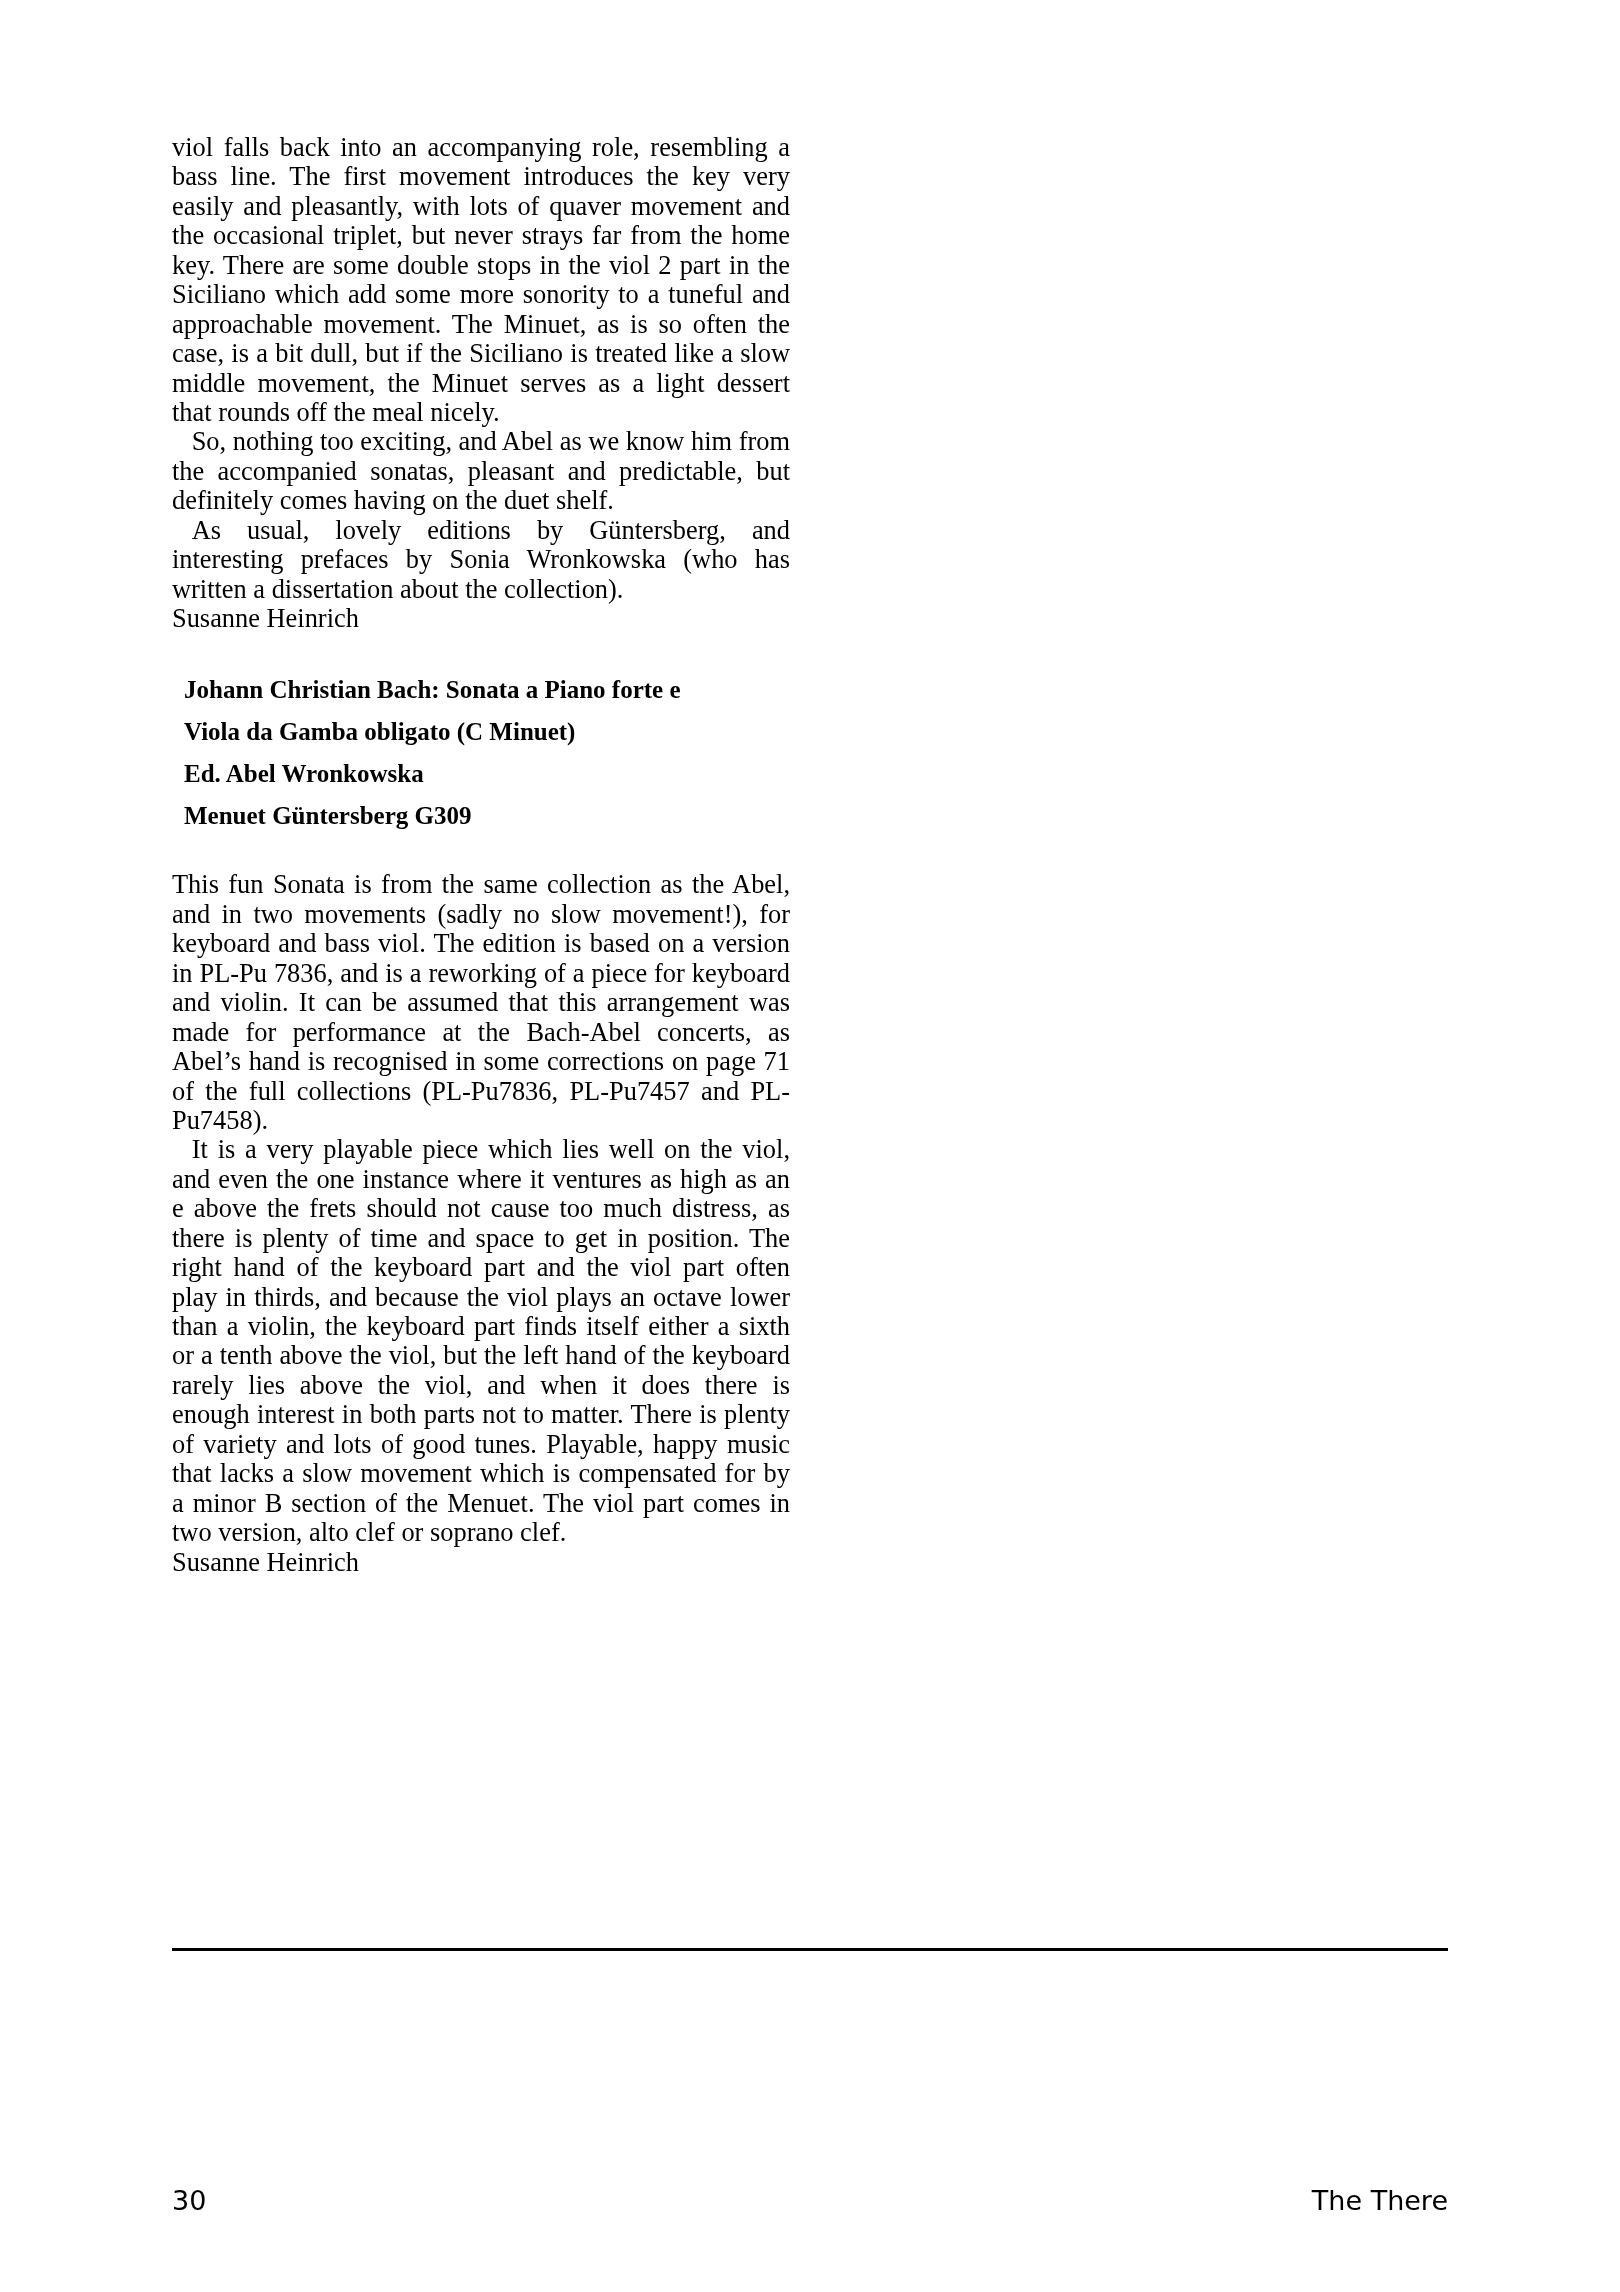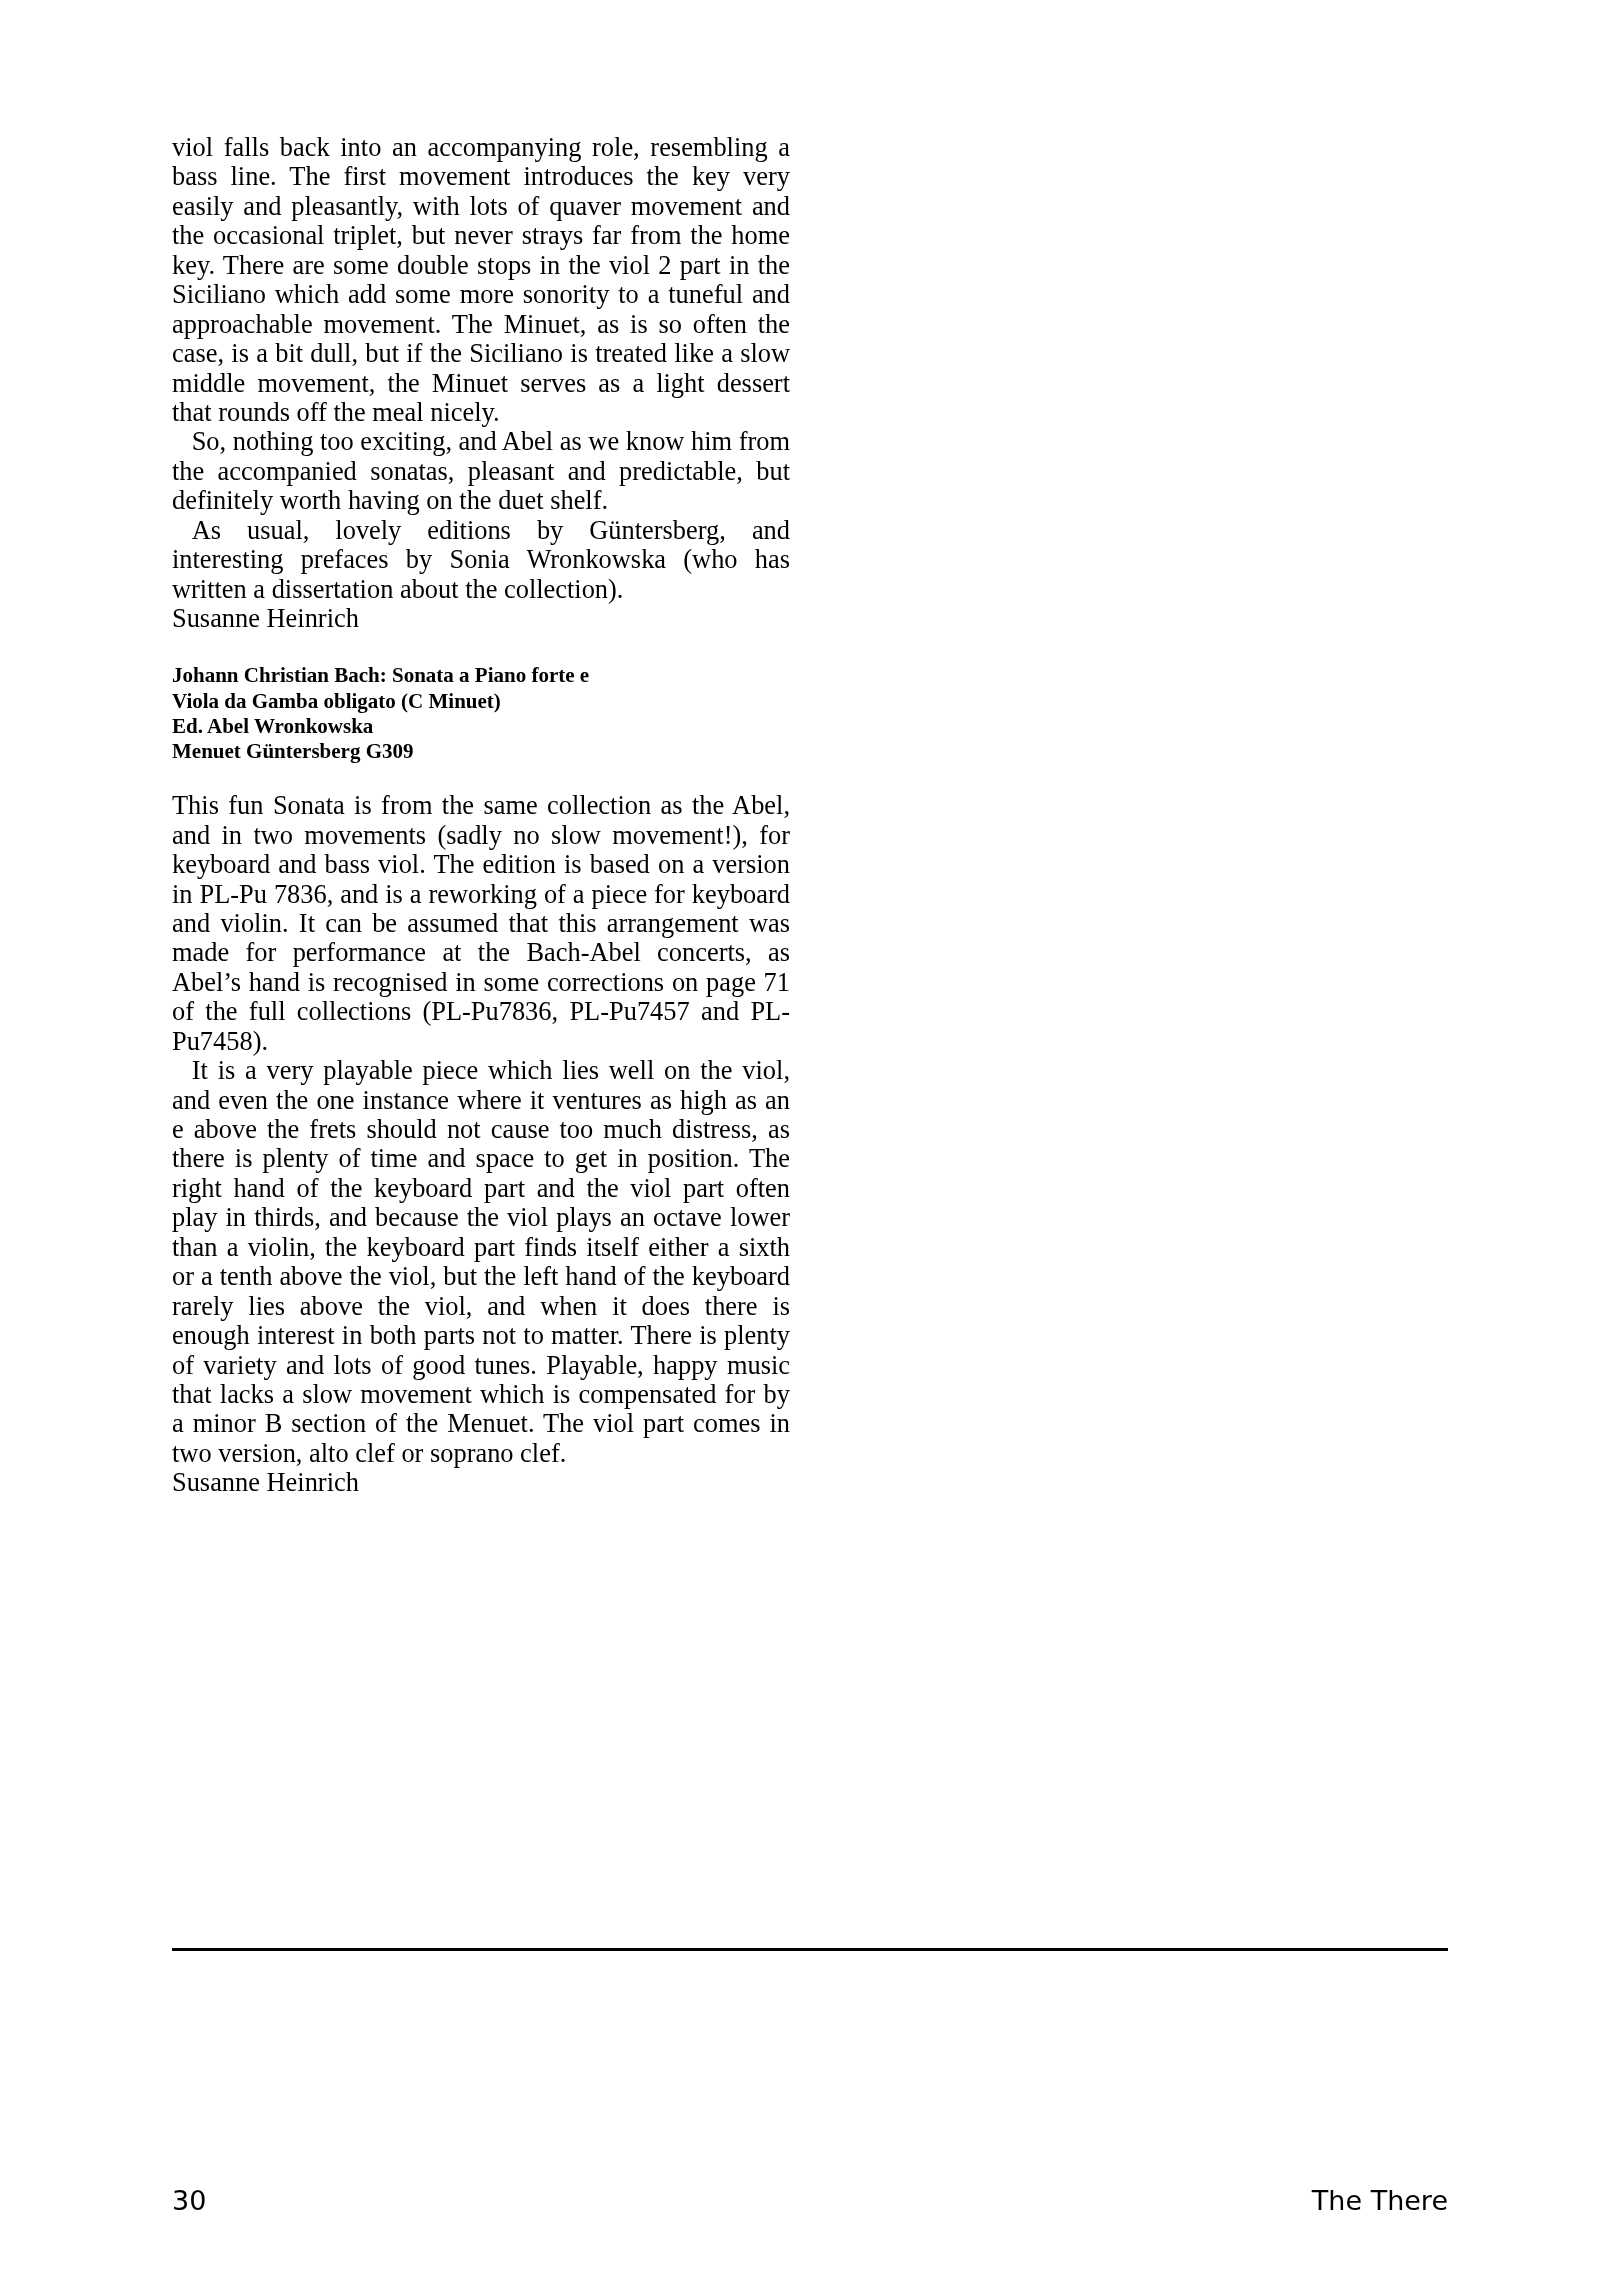--- a/index.html
+++ b/index.html
@@ -40,22 +40,22 @@
   p.indent {
     text-indent: 19.7px;
   }
   .byline {
     margin: 0;
     font-size: 26.4px;
     line-height: 1.115;
     text-align: left;
   }
   .heading {
-    margin: 0;
-    font-size: 21px;
+    margin: 12px;
+    font-size: 25px;
     line-height: 1.20;
     font-weight: bold;
     text-align: left;
   }
   .gap-before-heading { height: 30px; }
   .gap-after-heading { height: 27px; }
 
   .rule {
     position: absolute;
     left: 172px;
@@ -80,21 +80,21 @@
 </style>
 </head>
 <body>
 
 <div class="page">
 
   <div class="column">
 
     <p class="body">viol falls back into an accompanying role, resembling a bass line. The first movement introduces the key very easily and pleasantly, with lots of quaver movement and the occasional triplet, but never strays far from the home key. There are some double stops in the viol 2 part in the Siciliano which add some more sonority to a tuneful and approachable movement. The Minuet, as is so often the case, is a bit dull, but if the Siciliano is treated like a slow middle movement, the Minuet serves as a light dessert that rounds off the meal nicely.</p>
 
-    <p class="body indent">So, nothing too exciting, and Abel as we know him from the accompanied sonatas, pleasant and predictable, but definitely worth having on the duet shelf.</p>
+    <p class="body indent">So, nothing too exciting, and Abel as we know him from the accompanied sonatas, pleasant and predictable, but definitely comes having on the duet shelf.</p>
 
     <p class="body indent">As usual, lovely editions by Güntersberg, and interesting prefaces by Sonia Wronkowska (who has written a dissertation about the collection).</p>
 
     <p class="byline">Susanne Heinrich</p>
 
     <div class="gap-before-heading"></div>
 
     <div class="heading">Johann Christian Bach: Sonata a Piano forte e</div>
     <div class="heading">Viola da Gamba obligato (C Minuet)</div>
     <div class="heading">Ed. Abel Wronkowska</div>

